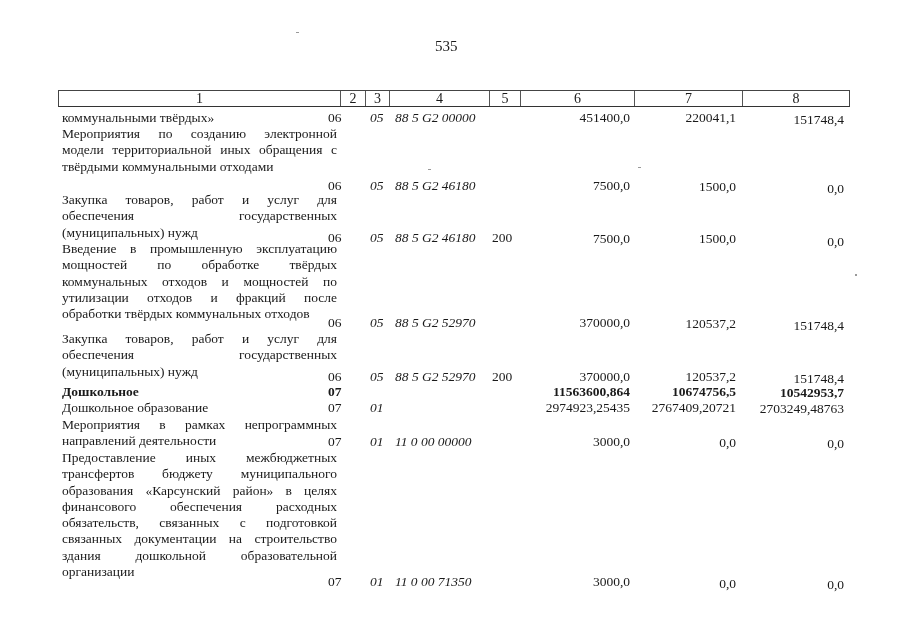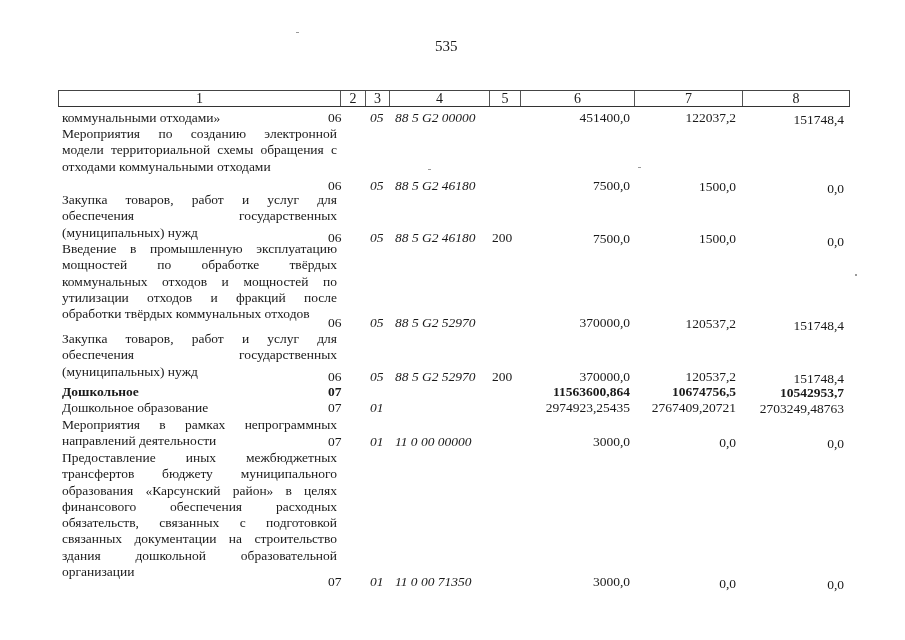--- a/index.html
+++ b/index.html
@@ -45,32 +45,32 @@
   <div class="hcell" style="width:25px">2</div>
   <div class="hcell" style="width:24px">3</div>
   <div class="hcell" style="width:100px">4</div>
   <div class="hcell" style="width:31px">5</div>
   <div class="hcell" style="width:114px">6</div>
   <div class="hcell" style="width:108px">7</div>
   <div class="hcell" style="width:106px">8</div>
 </div>
 
 <div class="row" style="top:110px">
-  <div class="desc" style="top:0">коммунальными отходами»</div>
+  <div class="desc" style="top:0">коммунальными твёрдых»</div>
   <div class="c2 code" style="top:0">06</div>
   <div class="c3 code" style="top:0">05</div>
   <div class="c4 code" style="top:0">88 5 G2 00000</div>
   <div class="c5 code" style="top:0"></div>
   <div class="c6 code" style="top:0">451400,0</div>
-  <div class="c7 code" style="top:0">122037,2</div>
+  <div class="c7 code" style="top:0">220041,1</div>
   <div class="c8 code" style="top:2px">151748,4</div>
 </div>
 
 <div class="row" style="top:126px">
-  <div class="desc" style="top:0">Мероприятия по созданию электронной модели территориальной схемы обращения с отходами коммунальными отходами</div>
+  <div class="desc" style="top:0">Мероприятия по созданию электронной модели территориальной иных обращения с твёрдыми коммунальными отходами</div>
   <div class="c2 code" style="top:52px">06</div>
   <div class="c3 code" style="top:52px">05</div>
   <div class="c4 code" style="top:52px">88 5 G2 46180</div>
   <div class="c5 code" style="top:52px"></div>
   <div class="c6 code" style="top:52px">7500,0</div>
   <div class="c7 code" style="top:53px">1500,0</div>
   <div class="c8 code" style="top:55px">0,0</div>
 </div>
 
 <div class="row" style="top:192px">

